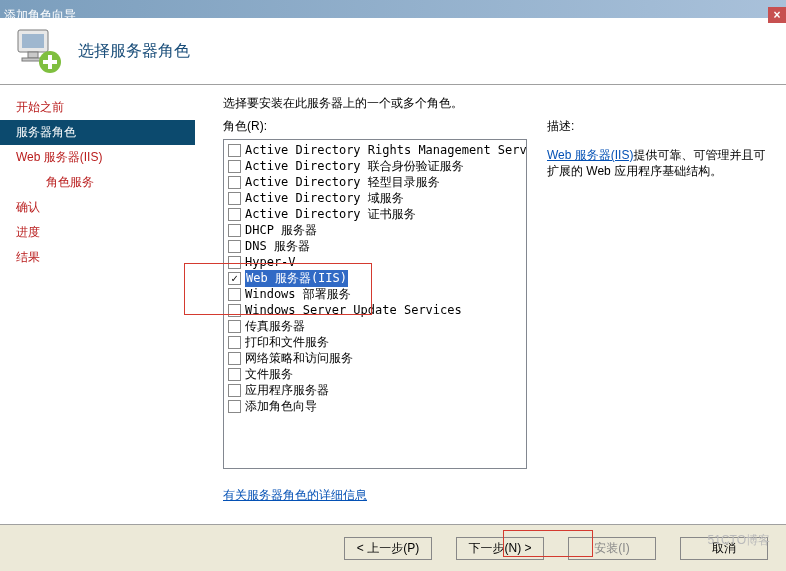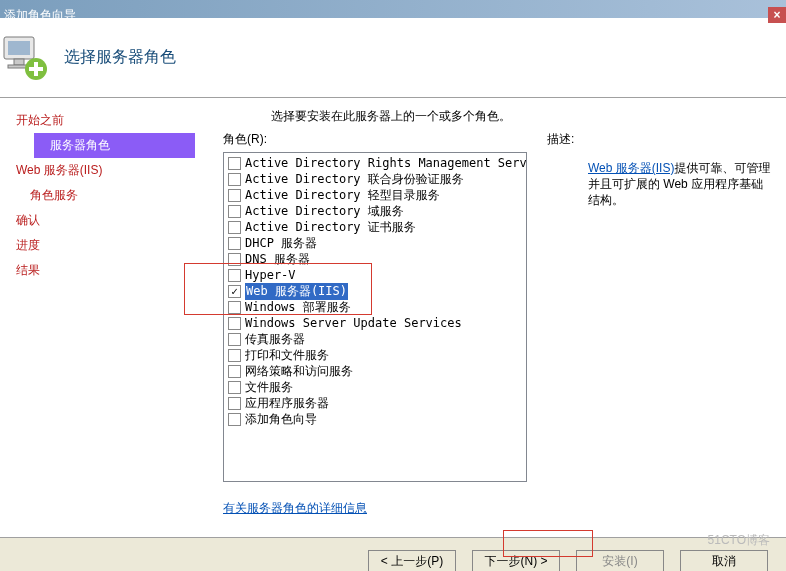--- a/index.html
+++ b/index.html
@@ -26,25 +26,26 @@
   }
   .titlebar .close {
     width: 18px; height: 16px;
     background: #c75050;
     color: #fff;
     display: flex; align-items: center; justify-content: center;
     font-family: Arial; font-weight: bold;
     cursor: pointer;
   }
   .header {
-    height: 80px;
+    height: 67px;
     background: #fff;
     border-bottom: 1px solid #a0a0a0;
     display: flex;
     align-items: center;
+    padding-left: 14px;
   }
   .header .icon-wrap {
     width: 50px; height: 50px;
     position: relative;
     margin-right: 14px;
   }
   .header h1 {
     font-size: 16px;
     font-weight: normal;
     color: #1a4e7a;
@@ -59,32 +60,31 @@
     width: 195px;
     flex-shrink: 0;
     padding-top: 10px;
   }
   .sidebar .item {
     padding: 4px 8px 4px 16px;
     color: #b91c1c;
     cursor: pointer;
   }
   .sidebar .item.selected {
-    background: #8b5cf6;
-    color: #fff;
-    margin-left: 34px;
-  }
-  .sidebar .item.indent { padding-left: 30px; }
+    background: #0c4a6e;
+    color: #fff;
+  }
+  .sidebar .item.indent { padding-left: 46px; }
   .main {
     flex: 1;
     padding: 10px 8px 8px 28px;
     display: flex;
     flex-direction: column;
   }
-  .main .instr { margin-bottom: 6px; margin-left: 48px; }
+  .main .instr { margin-bottom: 6px; }
   .main .cols { display: flex; flex: 1; gap: 20px; }
   .rolecol { width: 304px; display: flex; flex-direction: column; }
   .roles-label { margin-bottom: 4px; }
   .roles-box {
     border: 1px solid #828790;
     background: #fff;
     height: 330px;
     overflow-y: auto;
     padding: 2px;
     font-family: "SimSun", "NSimSun", monospace;
@@ -113,31 +113,31 @@
     padding: 0 1px;
   }
   .more-link {
     margin-top: 18px;
     color: #0451b5;
     text-decoration: underline;
     cursor: pointer;
   }
   .desc-col { flex: 1; padding-right: 6px; }
   .desc-col .dh { margin-bottom: 12px; }
-  .desc-col .dt { line-height: 1.35; margin-left: 41px; }
+  .desc-col .dt { line-height: 1.35; }
   .desc-col .dt a { color: #0451b5; text-decoration: underline; cursor: pointer; }
   .footer {
     height: 47px;
     border-top: 1px solid #a0a0a0;
     background: #ece9d8;
     display: flex;
     justify-content: flex-end;
     align-items: center;
     padding-right: 18px;
-    gap: 16px;
+    gap: 24px;
   }
   .btn {
     height: 23px;
     min-width: 88px;
     background: #ece9d8;
     border: 1px solid #888;
     font-size: 12px;
     display: flex; align-items: center; justify-content: center;
     cursor: pointer;
     padding: 0 6px;

